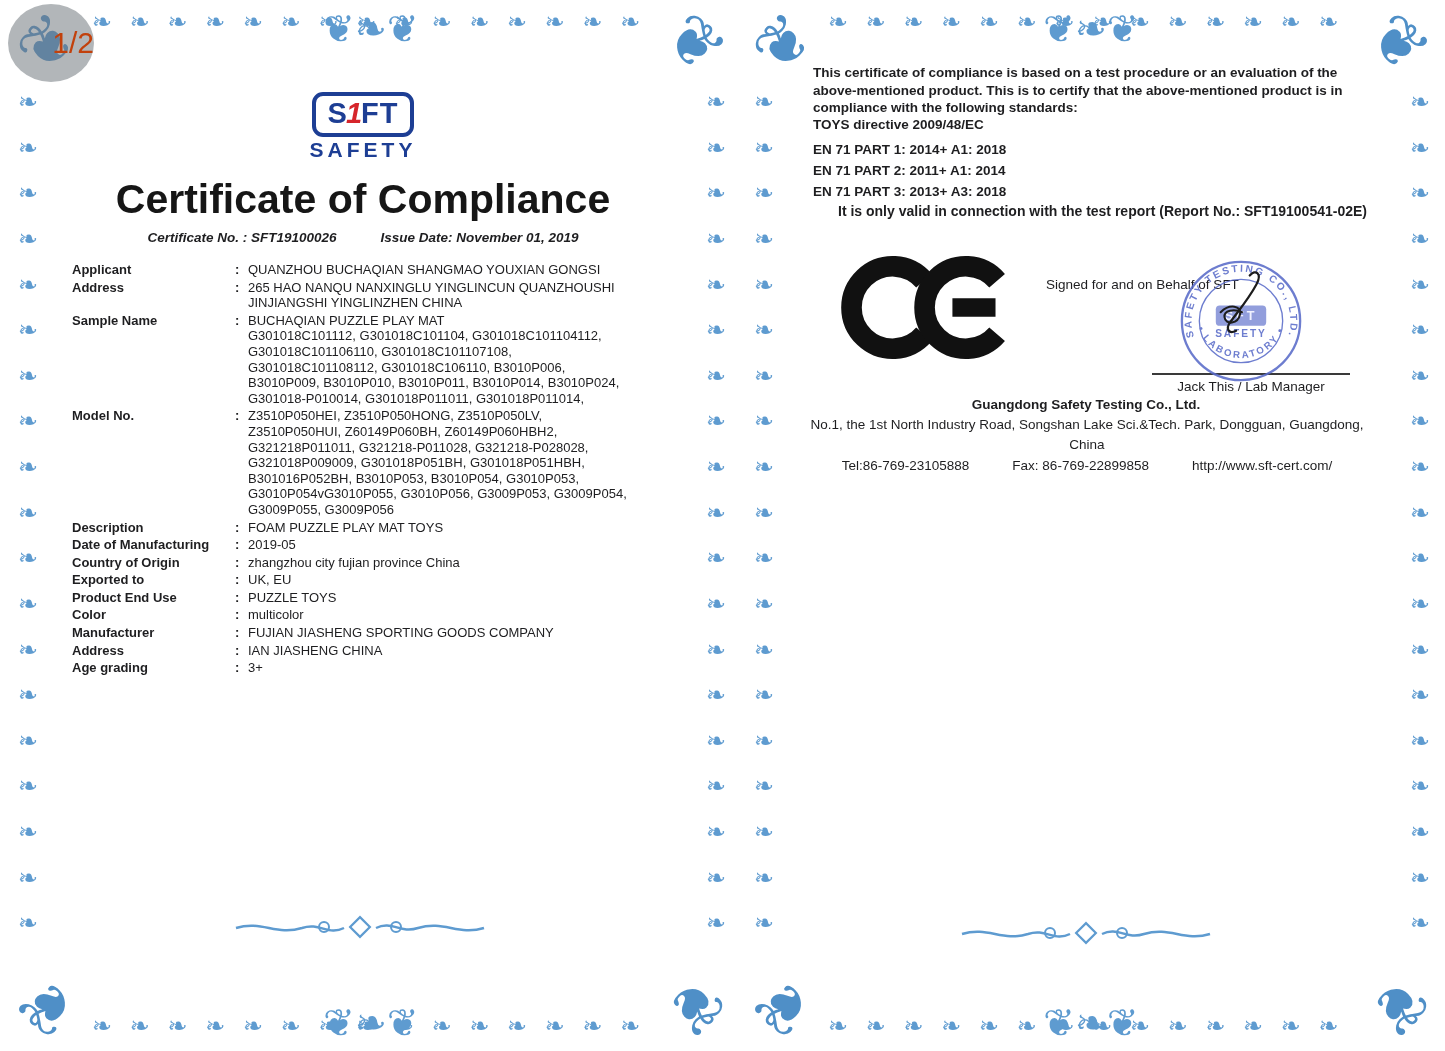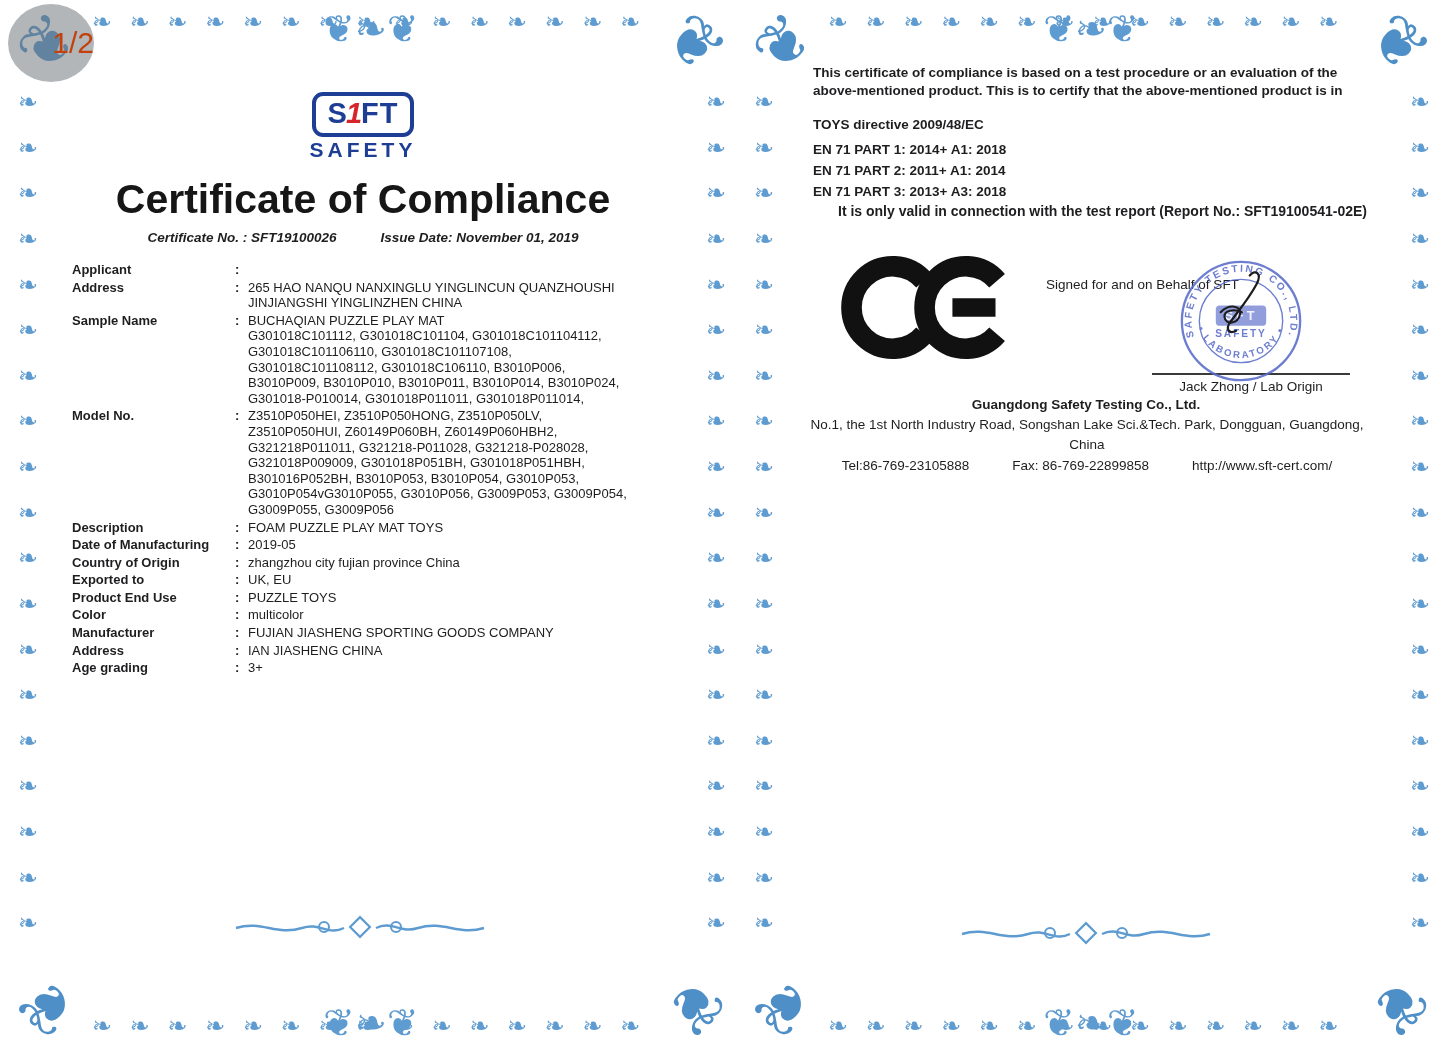--- a/index.html
+++ b/index.html
@@ -118,20 +118,23 @@
 
   <div class="certline">
     <span>Certificate No. : SFT19100026</span>
     <span>Issue Date: November 01, 2019</span>
   </div>
 
   <div class="fields" id="fields">
       <div class="frow">
         <div class="flab">Applicant</div>
         <div class="fcol">:</div>
+        <div class="fval">
+          <div>QUANZHOU BUCHAQIAN SHANGMAO YOUXIAN GONGSI</div>
+        </div>
       </div>
       <div class="frow">
         <div class="flab">Address</div>
         <div class="fcol">:</div>
         <div class="fval">
           <div>265 HAO NANQU NANXINGLU YINGLINCUN QUANZHOUSHI</div>
           <div>JINJIANGSHI YINGLINZHEN CHINA</div>
         </div>
       </div>
       <div class="frow">
@@ -227,20 +230,21 @@
   <svg class="flourish p1" width="256" height="30" viewBox="0 0 256 30">
     <path d="M4,16 C30,8 44,24 70,16 C88,10 96,24 112,16 M144,16 C160,8 168,22 186,16 C212,8 226,24 252,16" stroke="#5e9bd0" stroke-width="2.4" fill="none"></path>
     <circle cx="92" cy="15" r="5" fill="none" stroke="#5e9bd0" stroke-width="2"></circle>
     <circle cx="164" cy="15" r="5" fill="none" stroke="#5e9bd0" stroke-width="2"></circle>
     <rect x="121" y="8" width="14" height="14" transform="rotate(45 128 15)" fill="none" stroke="#5e9bd0" stroke-width="2.2"></rect>
   </svg>
 
   <div class="intro" id="intro">
       <div>This certificate of compliance is based on a test procedure or an evaluation of the</div>
       <div>above-mentioned product. This is to certify that the above-mentioned product is in</div>
+      <div>compliance with the following standards:</div>
     </div>
   <div class="standards" id="standards">
       <div>TOYS directive 2009/48/EC</div>
       <div>EN 71 PART 1: 2014+ A1: 2018</div>
       <div>EN 71 PART 2: 2011+ A1: 2014</div>
       <div>EN 71 PART 3: 2013+ A3: 2018</div>
     </div>
   <div class="validity">It is only valid in connection with the test report (Report No.: SFT19100541-02E)</div>
 
   <svg class="ce" width="178" height="115" viewBox="0 0 190 122">
@@ -267,21 +271,21 @@
       <text x="65" y="64" text-anchor="middle" font-size="13" font-weight="bold" fill="#eef0ff" letter-spacing="3" font-family="Liberation Sans, sans-serif">SFT</text>
       <text x="65" y="82" text-anchor="middle" font-size="10.5" font-weight="bold" fill="#5a6cc9" letter-spacing="2" font-family="Liberation Sans, sans-serif">SAFETY</text>
     </g>
     <g>
       <path d="M74,18 C80,11 87,16 81,27 C73,42 62,55 54,66 C49,73 52,79 60,75" stroke="#1c1c1c" stroke-width="2.3" fill="none" stroke-linecap="round"></path>
       <path d="M44,56 C53,47 66,49 64,58 C62,68 49,70 48,61 C47,54 58,52 66,56" stroke="#1c1c1c" stroke-width="2.1" fill="none" stroke-linecap="round"></path>
     </g>
   </svg>
 
   <div class="sigline"></div>
-  <div class="signer">Jack Zhong / Lab Origin</div>
+  <div class="signer">Jack This / Lab Manager</div>
   <div class="company">Guangdong Safety Testing Co., Ltd.</div>
   <div class="addr1">No.1, the 1st North Industry Road, Songshan Lake Sci.&amp;Tech. Park, Dongguan, Guangdong,</div>
   <div class="addr2">China</div>
   <div class="contact">
     <span>Tel:86-769-23105888</span>
     <span>Fax: 86-769-22899858</span>
     <span>http://www.sft-cert.com/</span>
   </div>
 
   <svg class="flourish p2" width="256" height="30" viewBox="0 0 256 30">

